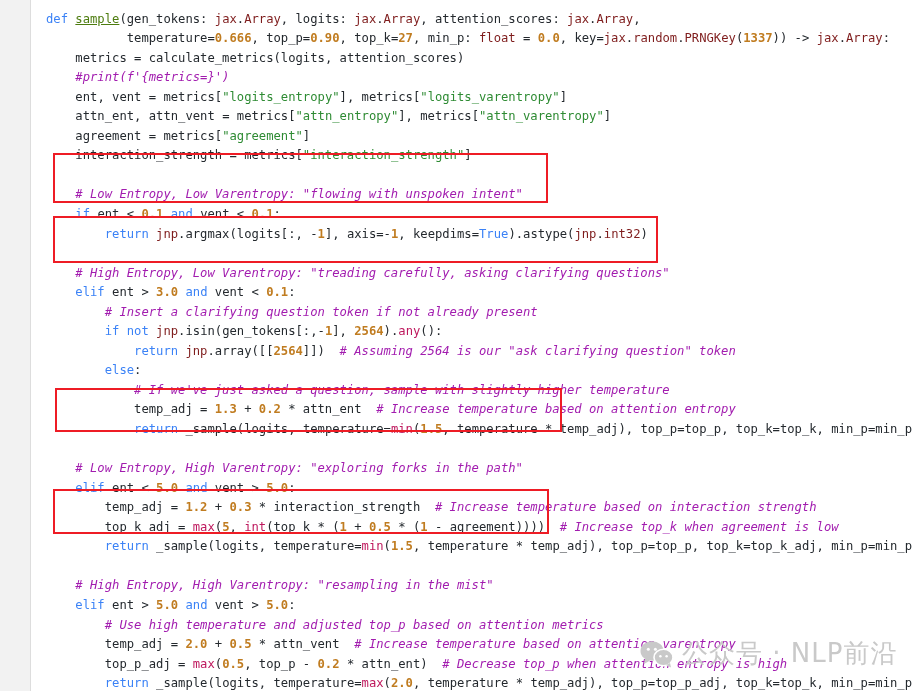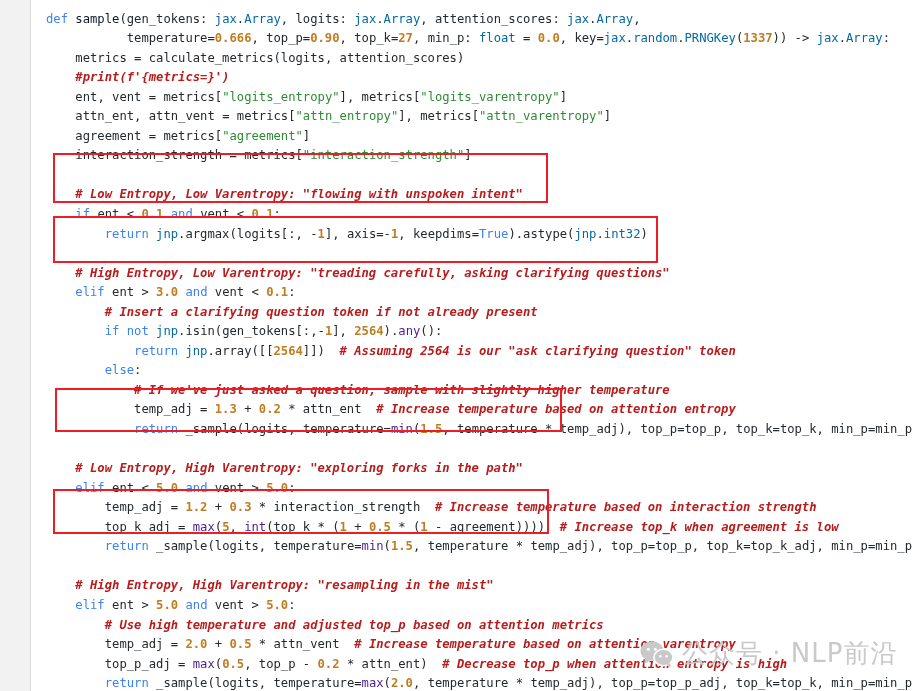--- a/index.html
+++ b/index.html
@@ -49,27 +49,27 @@
     white-space: pre;
     letter-spacing: 0px;
   }
   .ln {
     height: 19.55px;
     padding-left: 15px;
     color: #24292e;
   }
   
   .kw   { color: #3b82f6; }       
-  .fn   { color: #0f172a; }       
-  .typ  { color: #0369a1; }       
+  .fn   { color: #4d7c0f; text-decoration: underline; }       
+  .typ  { color: #7f1d1d; }       
   .num  { color: #c07c20; font-weight: bold; }
   .str  { color: #2e8b33; }
-  .cmt  { color: #b91c1c; font-style: italic; font-weight: bold; }
+  .cmt  { color: #a21caf; font-style: italic; }
   .plain{ color: #24292e; }
-  .blt  { color: #4c1d95; }
+  .blt  { color: #be185d; }
 
   
   .redbox {
     position: absolute;
     border: 2px solid #ee1c25;
     box-sizing: border-box;
     pointer-events: none;
     background: transparent;
   }
   

